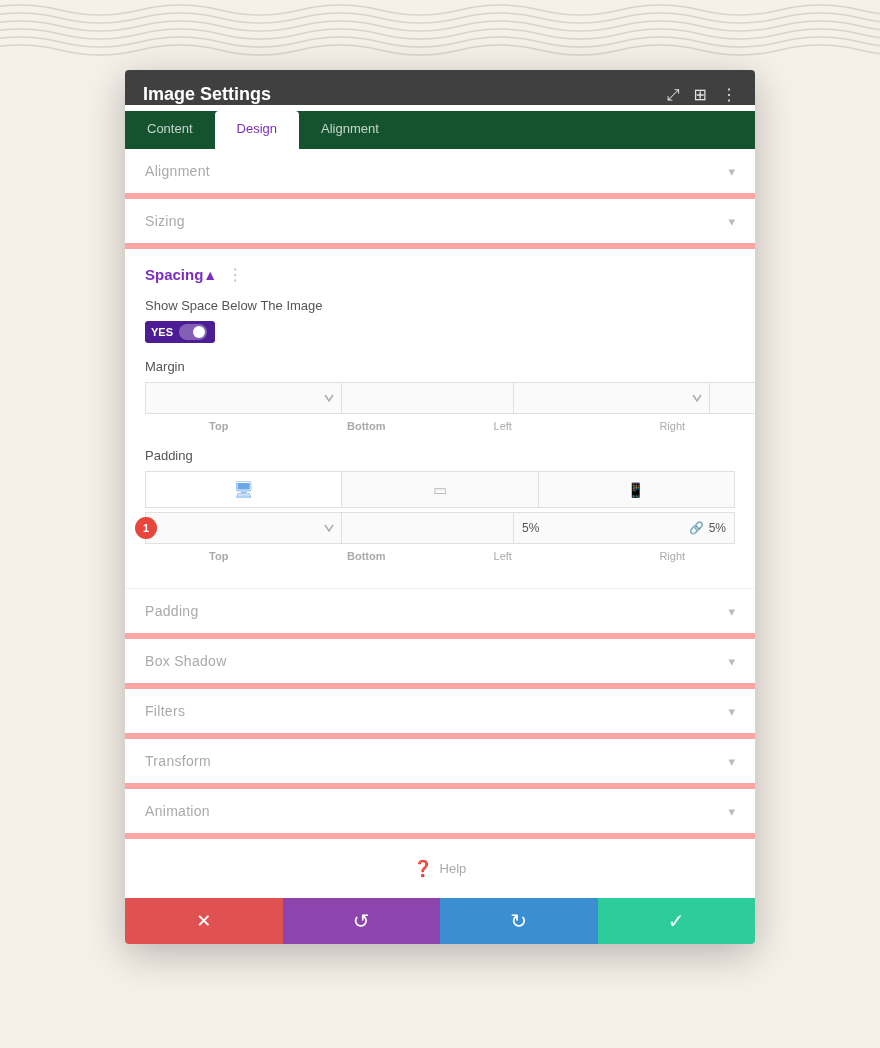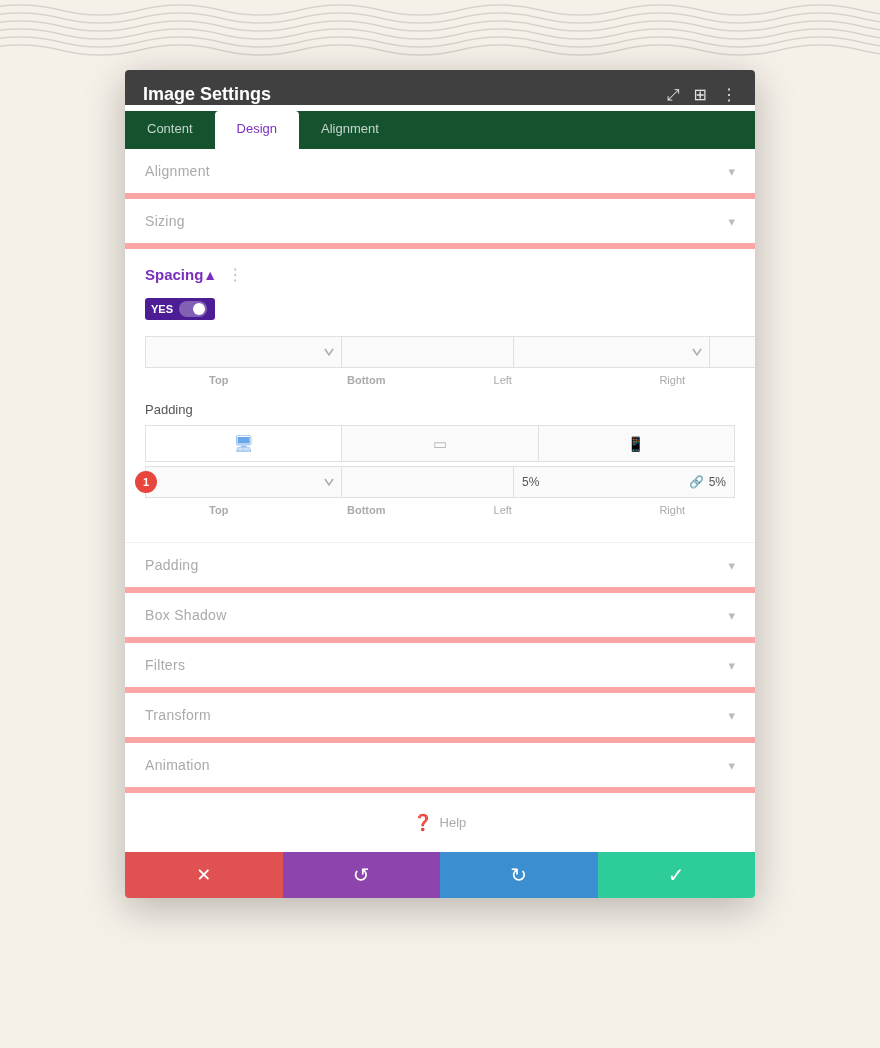--- a/index.html
+++ b/index.html
@@ -514,26 +514,28 @@
 
         <div class="spacing-header">
           <span class="spacing-title">Spacing</span>
           <div class="spacing-header-icons">
             <span class="expand-icon">▲</span>
             <span class="dots-icon">⋮</span>
           </div>
         </div>
 
         <div class="toggle-row">
+          <div class="toggle-label-text">Show Space Below The Image</div>
           <div class="toggle-switch">
             <span class="toggle-yes">YES</span>
             <div class="toggle-pill"></div>
           </div>
         </div>
 
+        <div class="field-group-label">Margin</div>
         <div class="field-row">
           <div class="field-group-left">
             <input class="field-input" type="text" value="" style="">
             <span class="field-unit">
               <svg width="12" height="10" viewBox="0 0 12 10">
                   <path d="M2,2 L6,8 L10,2" stroke="#aaa" stroke-width="1.5" fill="none"></path>
                 </svg>
             </span>
             <div class="field-divider"></div>
             <input class="field-input" type="text" value="" style="">

